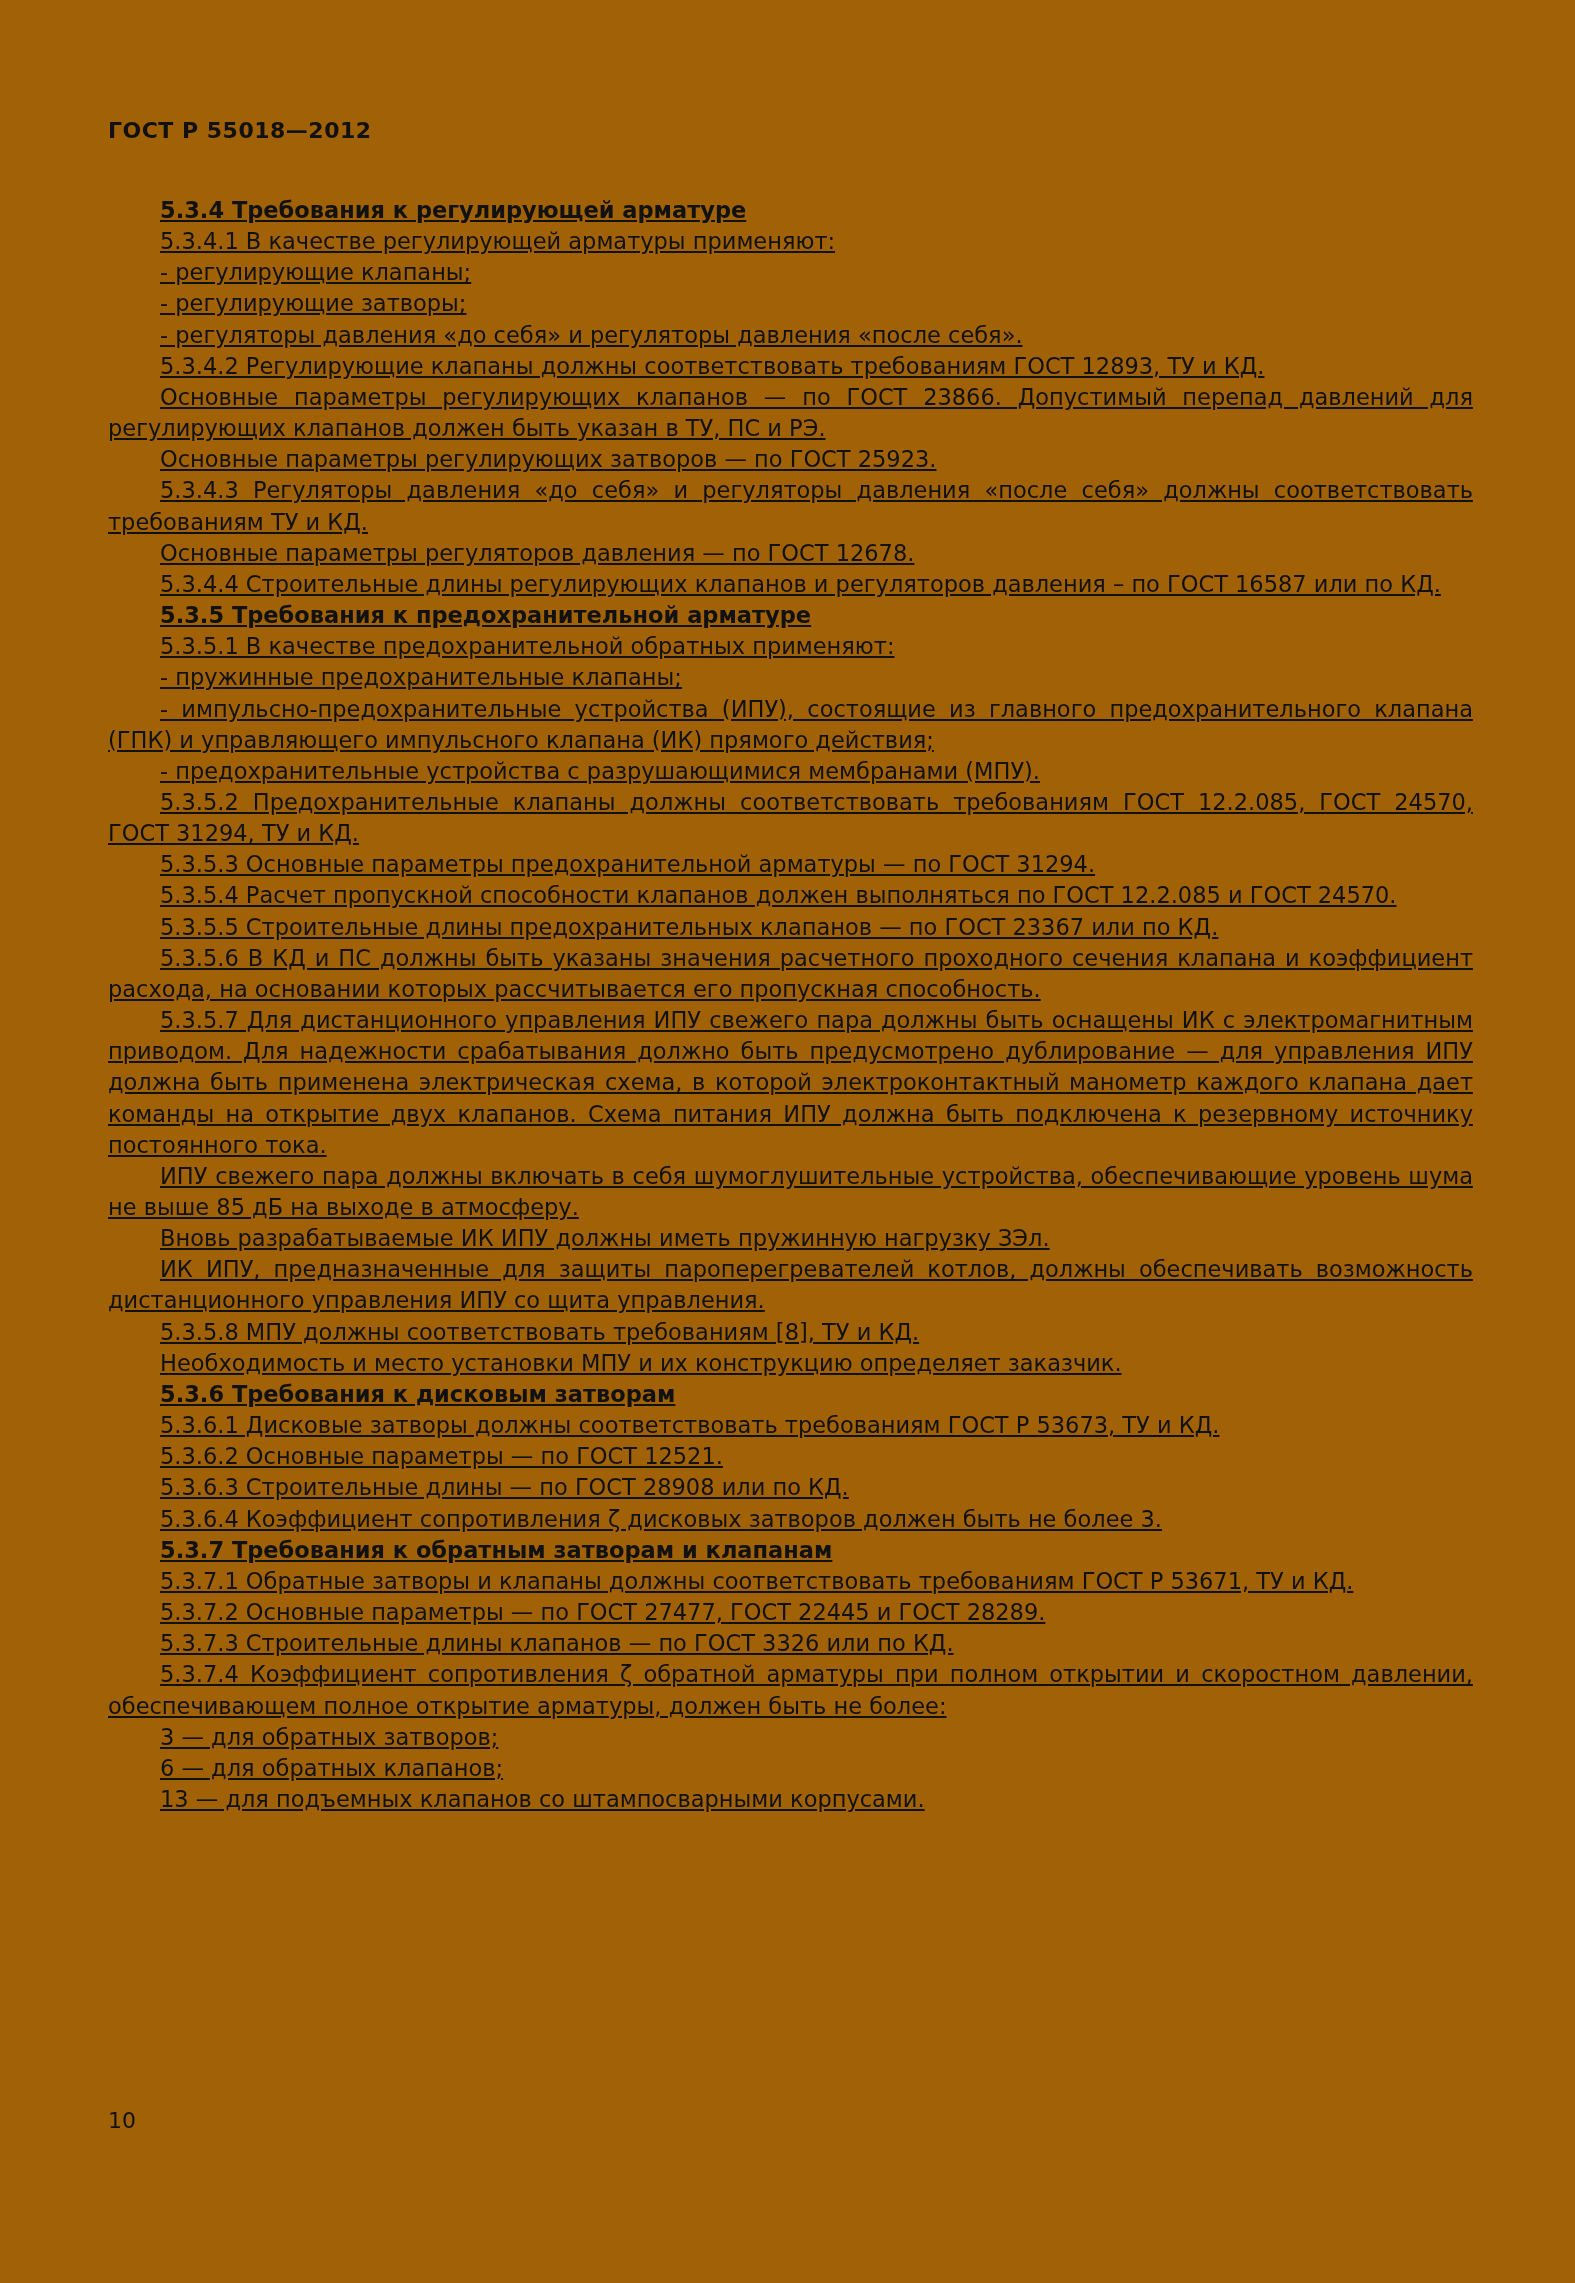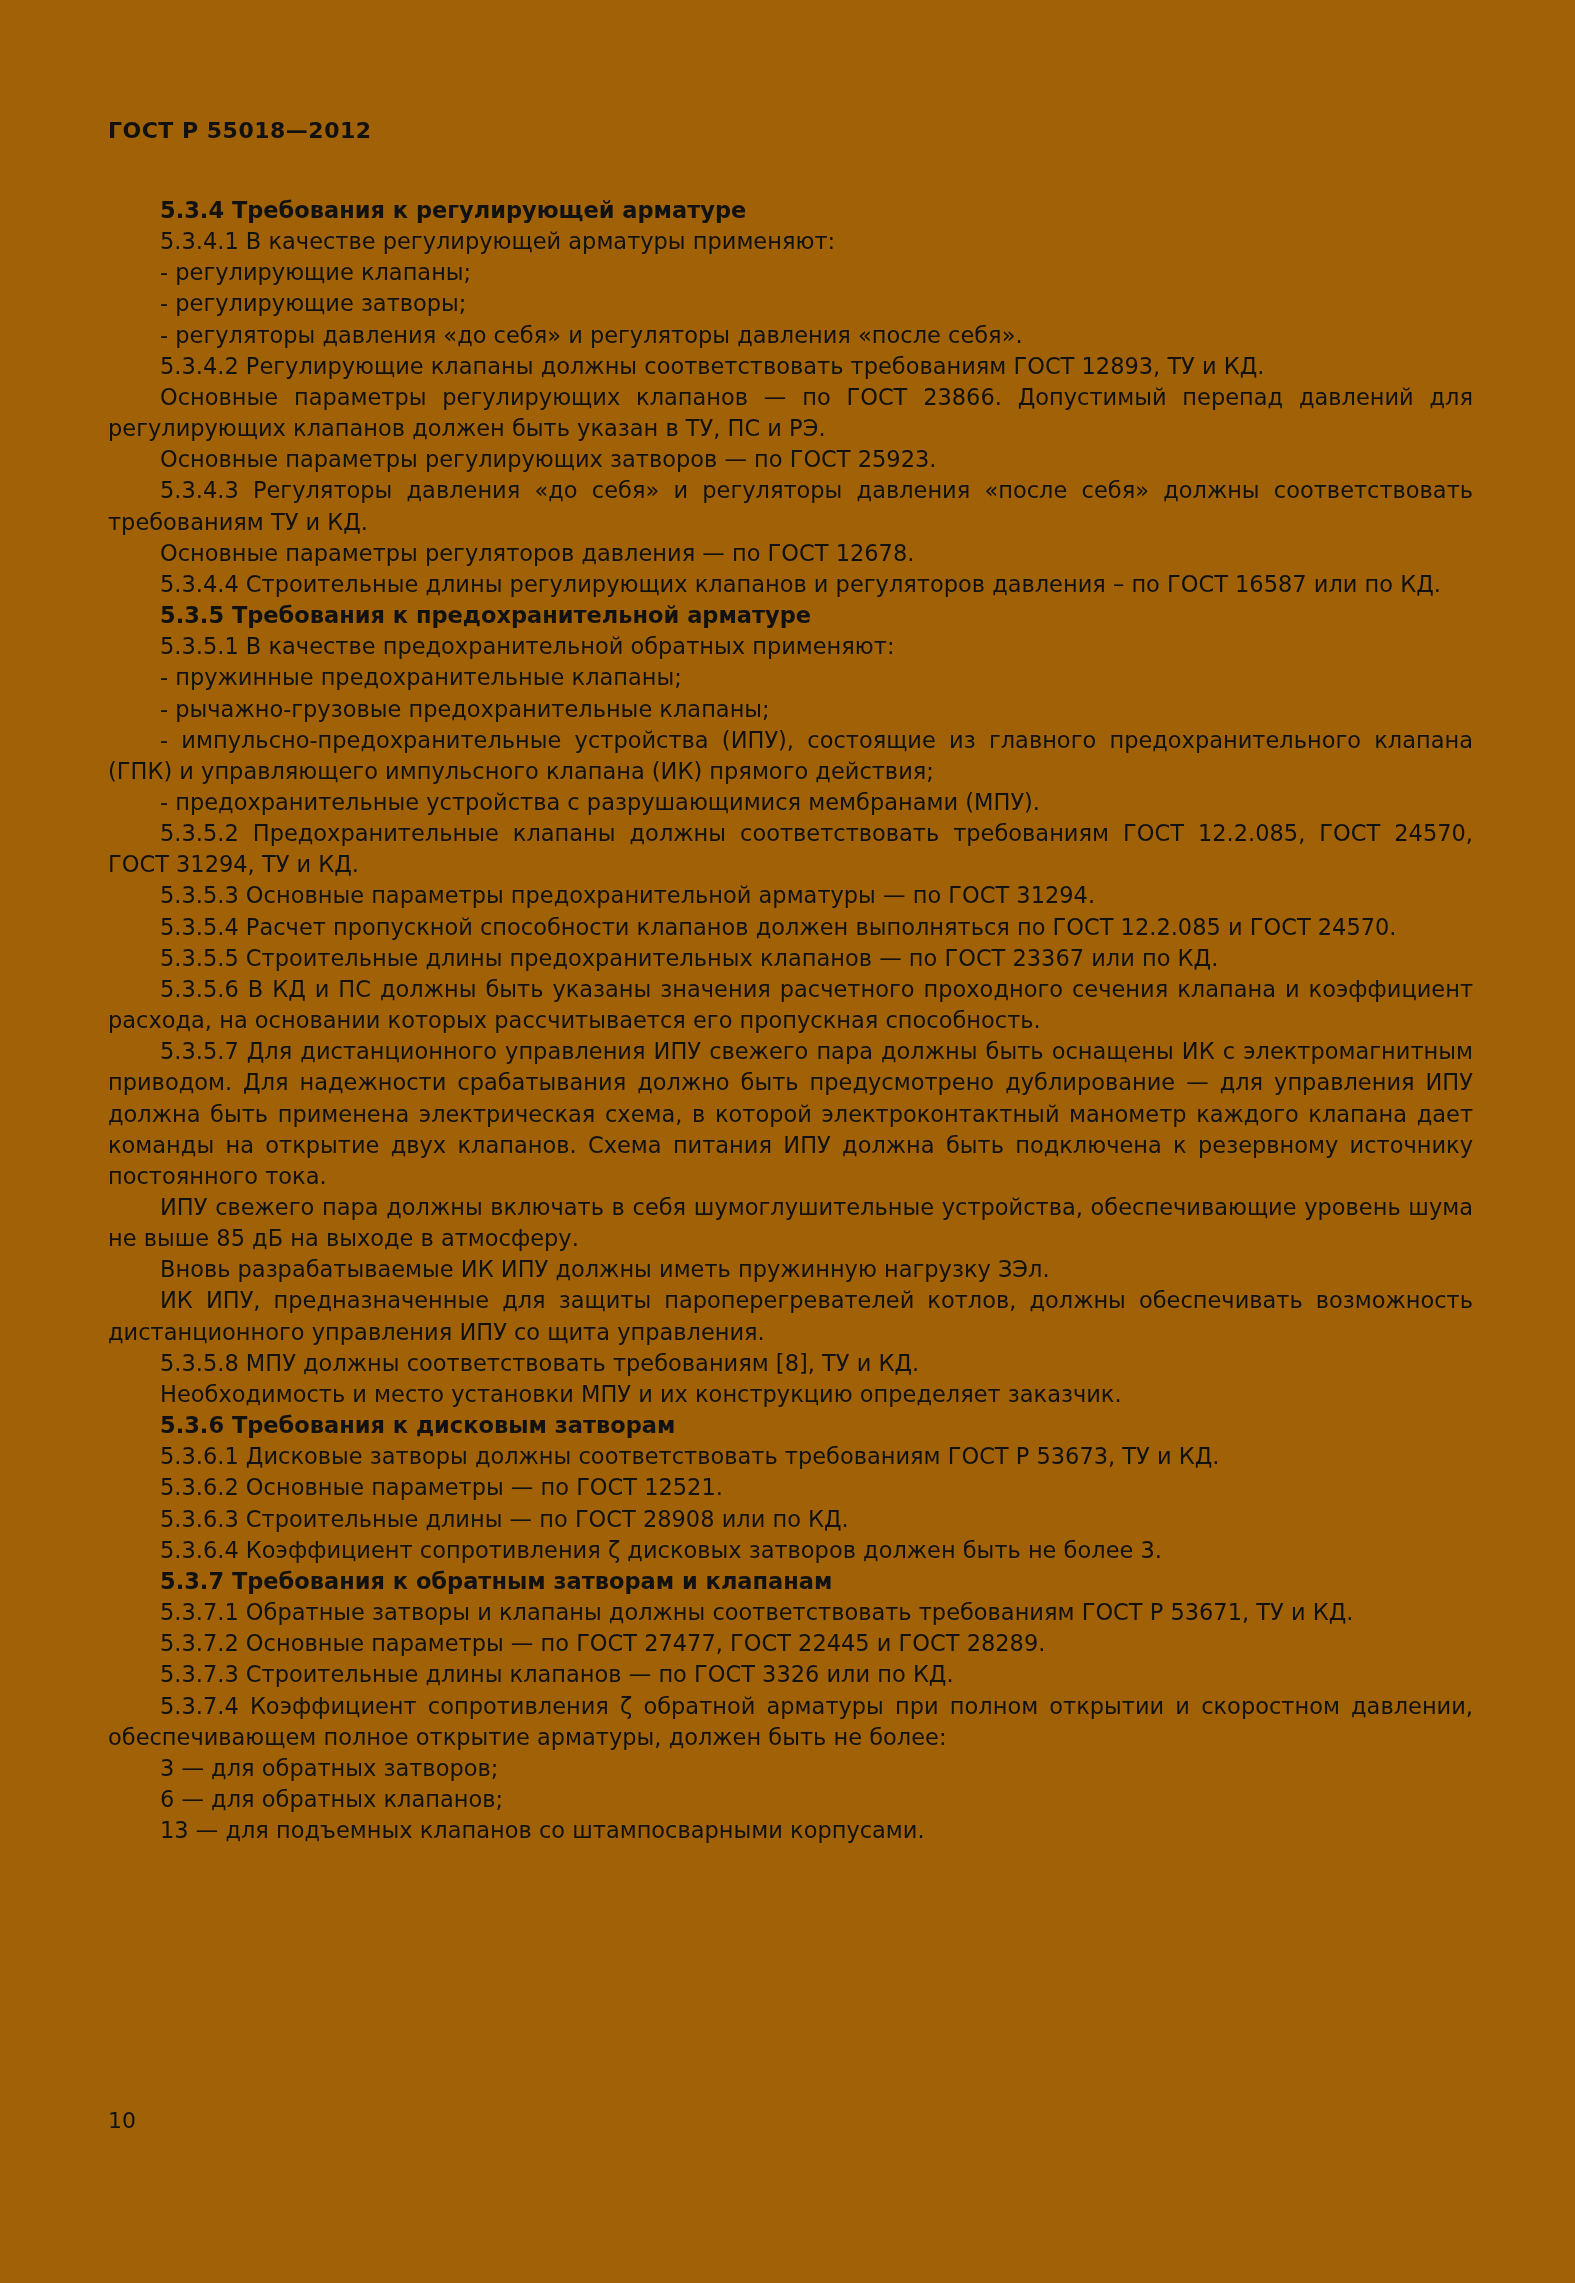--- a/index.html
+++ b/index.html
@@ -32,20 +32,21 @@
     top: 195px;
     left: 108px;
     width: 1365px;
   }
   .para {
     font-size: 22.5px;
     line-height: 1.385;
     text-align: justify;
     margin: 0 0 0 0;
     text-indent: 0;
+    text-decoration: underline;
   }
   .para.indent {
     text-indent: 52px;
   }
   .para.heading {
     font-weight: bold;
     text-indent: 52px;
   }
   .footer-num {
     position: absolute;
@@ -69,21 +70,20 @@
       <p class="para indent">- регуляторы давления «до себя» и регуляторы давления «после себя».</p>
       <p class="para indent">5.3.4.2 Регулирующие клапаны должны соответствовать требованиям ГОСТ 12893, ТУ и КД.</p>
       <p class="para indent">Основные параметры регулирующих клапанов — по ГОСТ 23866. Допустимый перепад давлений для регулирующих клапанов должен быть указан в ТУ, ПС и РЭ.</p>
       <p class="para indent">Основные параметры регулирующих затворов — по ГОСТ 25923.</p>
       <p class="para indent">5.3.4.3 Регуляторы давления «до себя» и регуляторы давления «после себя» должны  соответствовать требованиям ТУ и КД.</p>
       <p class="para indent">Основные параметры регуляторов давления — по ГОСТ 12678.</p>
       <p class="para indent">5.3.4.4 Строительные длины регулирующих клапанов и регуляторов давления – по ГОСТ 16587 или по КД.</p>
       <p class="para heading">5.3.5 Требования к предохранительной арматуре</p>
       <p class="para indent">5.3.5.1 В качестве предохранительной обратных применяют:</p>
       <p class="para indent">- пружинные предохранительные клапаны;</p>
-      <p class="para indent">- рычажно-грузовые предохранительные клапаны;</p>
       <p class="para indent">- импульсно-предохранительные устройства (ИПУ), состоящие из главного предохранительного клапана (ГПК) и управляющего импульсного клапана (ИК) прямого действия;</p>
       <p class="para indent">- предохранительные устройства с разрушающимися мембранами (МПУ).</p>
       <p class="para indent">5.3.5.2 Предохранительные клапаны должны соответствовать требованиям ГОСТ 12.2.085, ГОСТ 24570, ГОСТ 31294, ТУ и КД.</p>
       <p class="para indent">5.3.5.3 Основные параметры предохранительной  арматуры — по ГОСТ 31294.</p>
       <p class="para indent">5.3.5.4 Расчет пропускной способности клапанов должен выполняться по ГОСТ 12.2.085 и ГОСТ 24570.</p>
       <p class="para indent">5.3.5.5 Строительные длины предохранительных клапанов — по ГОСТ 23367 или по КД.</p>
       <p class="para indent">5.3.5.6 В КД и ПС должны быть указаны значения расчетного проходного сечения клапана и коэффициент расхода, на основании которых рассчитывается его пропускная способность.</p>
       <p class="para indent">5.3.5.7 Для дистанционного управления ИПУ свежего пара должны быть оснащены ИК с электромагнитным приводом. Для надежности срабатывания должно быть предусмотрено дублирование — для управления ИПУ должна быть применена электрическая схема, в которой электроконтактный манометр каждого клапана дает команды на открытие двух клапанов. Схема питания ИПУ должна быть подключена к резервному источнику постоянного тока.</p>
       <p class="para indent"> ИПУ свежего пара должны включать в себя шумоглушительные устройства, обеспечивающие уровень шума не выше 85 дБ на выходе в атмосферу.</p>
       <p class="para indent">Вновь разрабатываемые ИК ИПУ должны иметь пружинную нагрузку ЗЭл.</p>

